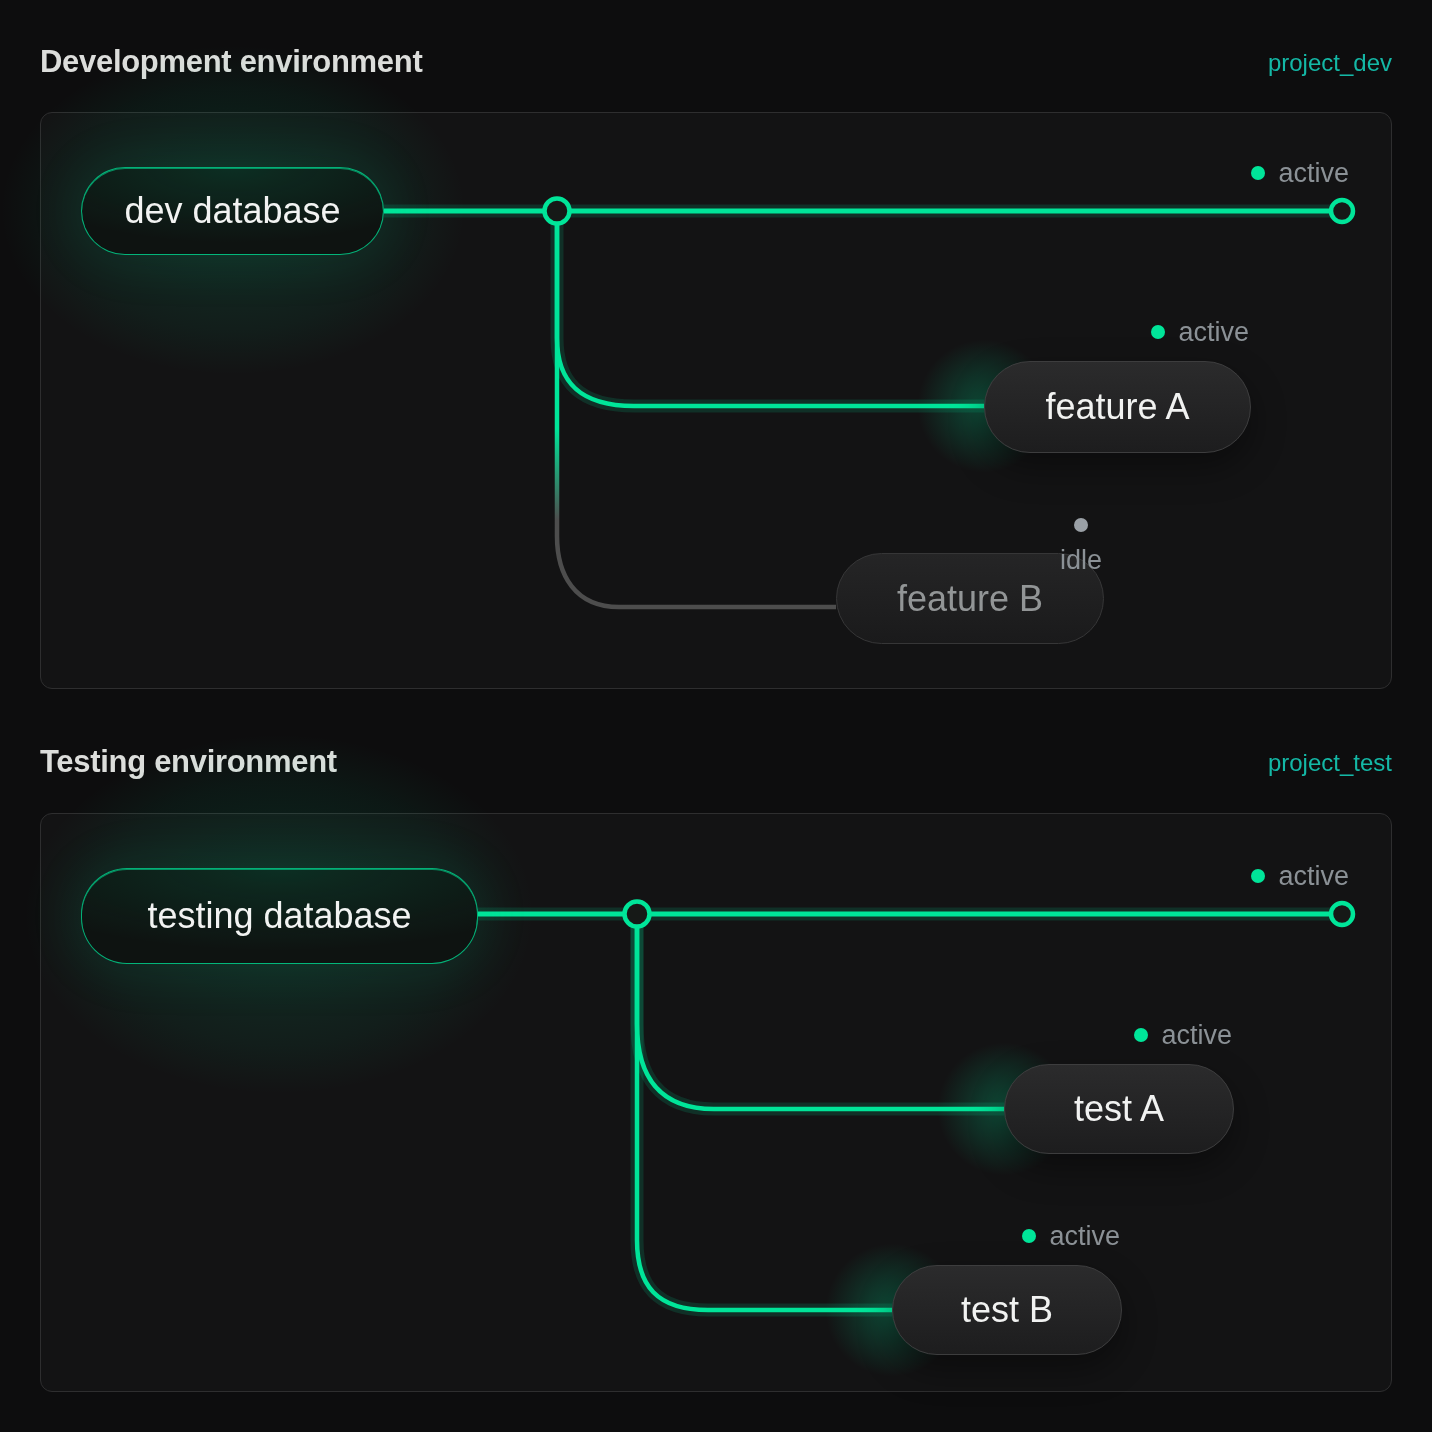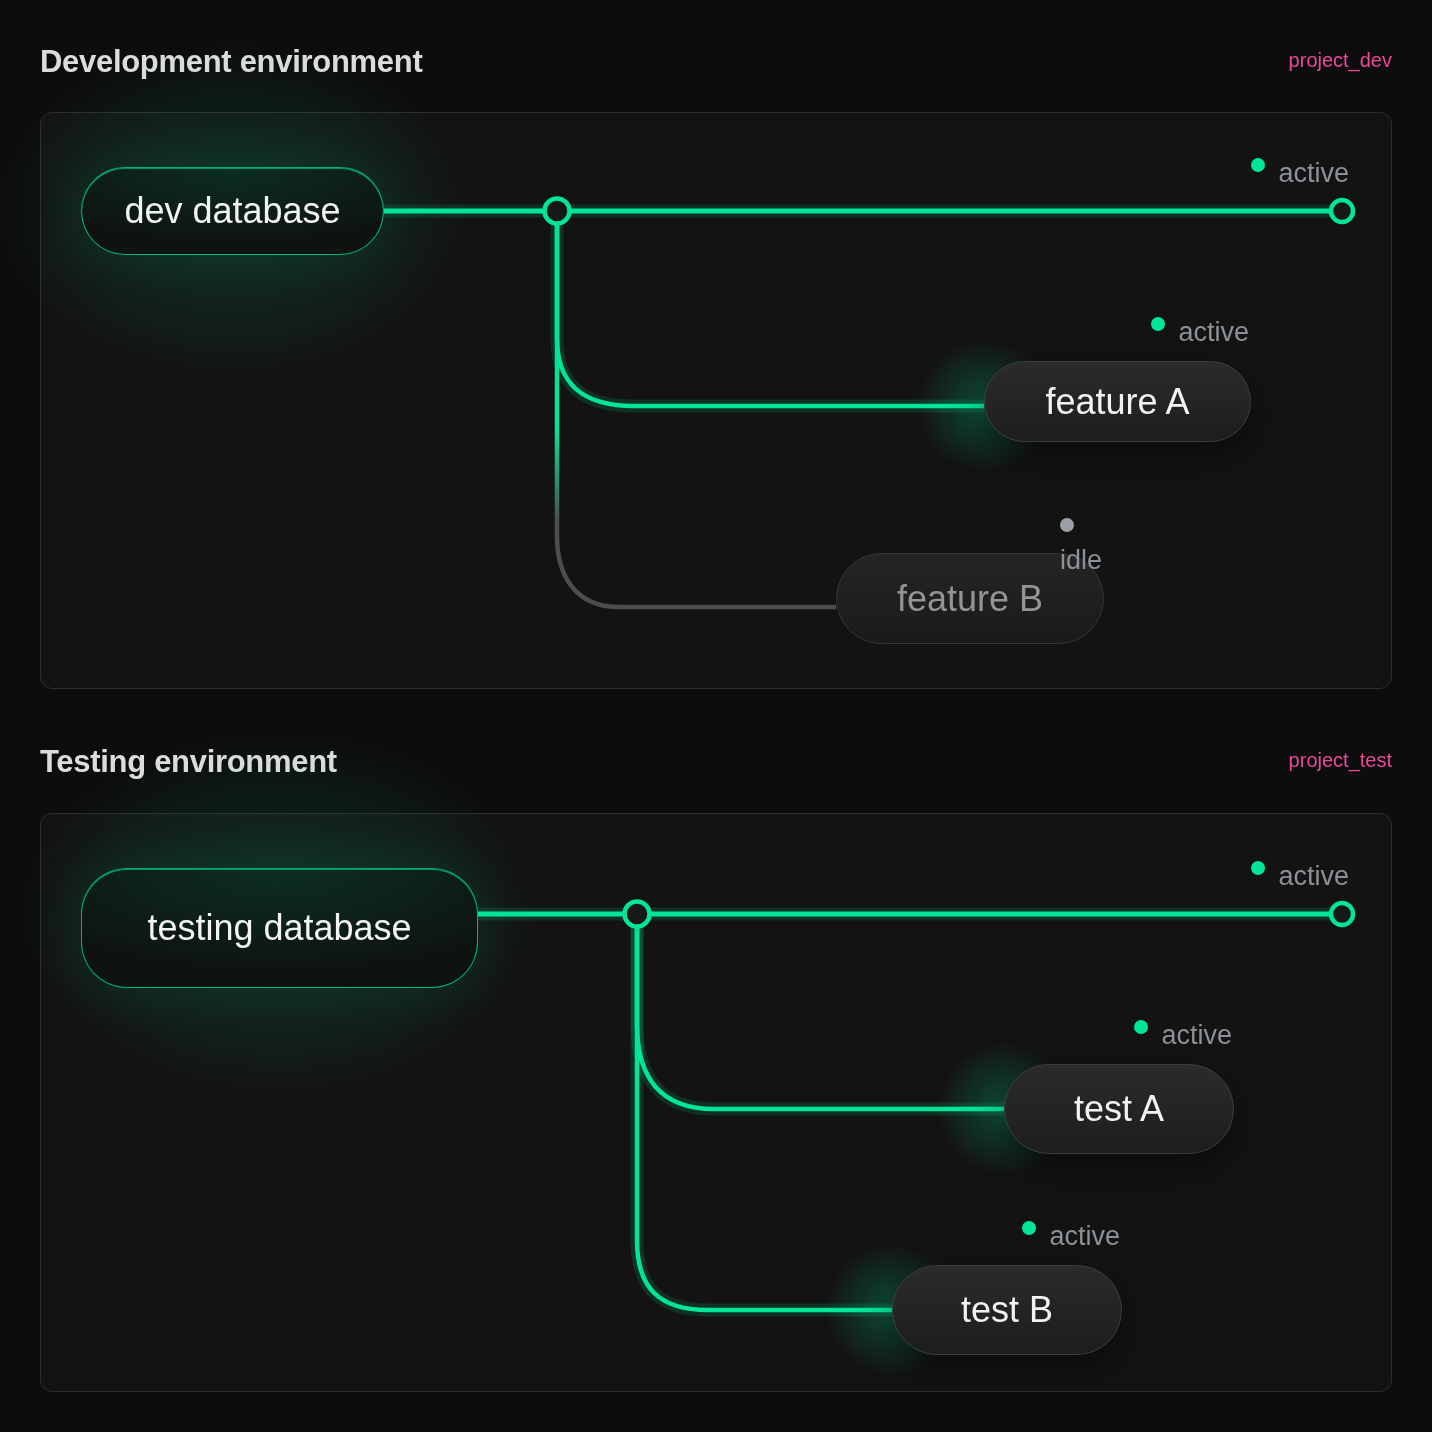--- a/index.html
+++ b/index.html
@@ -7,21 +7,21 @@
   body{font-family:"Liberation Sans", sans-serif;}
   .stage{
     position:relative;width:1432px;height:1432px;background:#0d0d0e;overflow:hidden;
   }
   .section-title{
     position:absolute;left:40px;white-space:nowrap;
     font-size:31px;font-weight:600;letter-spacing:-0.3px;color:#dcdddb;
   }
   .project-label{
     position:absolute;right:40px;white-space:nowrap;
-    font-size:20px;font-weight:400;color:#ec4899;
+    font-size:24px;font-weight:400;color:#14b8a6;
   }
   .panel{
     position:absolute;left:40px;width:1352px;
     background:#131314;border:1.5px solid #2e2e2f;border-radius:12px;
   }
   .glow-blob{
     position:absolute;border-radius:50%;pointer-events:none;
     background:radial-gradient(closest-side, rgba(0,229,153,0.14), rgba(0,229,153,0.05) 55%, rgba(0,229,153,0) 75%);
   }
   .conn-glow{
@@ -47,21 +47,21 @@
     background:linear-gradient(180deg,#2b2b2c,#1d1d1e);
     border:1.5px solid #3d3d3e;
     box-shadow:0 14px 34px rgba(0,0,0,0.38);
   }
   .pill-idle{
     color:#929596;
     background:linear-gradient(180deg,#252526,#1a1a1b);
     border:1.5px solid #363637;
   }
   .status{
-    position:absolute;display:flex;gap:13px;height:30px;
+    position:absolute;display:flex;align-items:center;gap:13px;height:30px;
     font-size:27px;color:#8b9196;white-space:nowrap;
   }
   .status .dot{width:14px;height:14px;border-radius:50%;flex:0 0 auto;}
   .dot-active{background:#00e599;}
   .dot-idle{background:#9aa0a6;}
 </style>
 </head>
 <body>
 
 <div class="stage">
@@ -94,21 +94,21 @@
     <div class="pill pill-db" style="left:40px;top:54px;width:303px;height:88px;">
       <span>dev database</span>
     </div>
 
     <div class="status" style="right:42px;top:45px;">
       <span class="dot dot-active"></span>
       <span>active</span>
     </div>
 
     <div class="conn-glow" style="left:848px;top:198px;"></div>
-    <div class="pill pill-branch" style="left:943px;top:248px;width:267px;height:81px;">
+    <div class="pill pill-branch" style="left:943px;top:248px;width:267px;height:92px;">
       <span>feature A</span>
     </div>
     <div class="status" style="right:142px;top:204px;">
       <span class="dot dot-active"></span>
       <span>active</span>
     </div>
 
     <div class="pill pill-idle" style="left:795px;top:440px;width:268px;height:91px;">
       <span>feature B</span>
     </div>
@@ -130,21 +130,21 @@
       <path class="halo" d="M437 100 H1301"></path>
       <path class="halo" d="M596 100 V210 C596 262 618 295 673 295 H963"></path>
       <path class="halo" d="M596 100 V426 C596 472 616 496 667 496 H851"></path>
       <path class="line" stroke-width="4.5" d="M596 100 V210 C596 262 618 295 673 295 H963"></path>
       <path class="line" stroke-width="4.5" d="M596 100 V426 C596 472 616 496 667 496 H851"></path>
       <path class="line" stroke-width="5" d="M437 100 H1301"></path>
       <circle class="ring" cx="596" cy="100" r="12.5" stroke-width="4.5"></circle>
       <circle class="ring" cx="1301" cy="100" r="11" stroke-width="4.5"></circle>
     </svg>
 
-    <div class="pill pill-db" style="left:40px;top:54px;width:397px;height:120px;">
+    <div class="pill pill-db" style="left:40px;top:54px;width:397px;height:96px;">
       <span>testing database</span>
     </div>
 
     <div class="status" style="right:42px;top:47px;">
       <span class="dot dot-active"></span>
       <span>active</span>
     </div>
 
     <div class="conn-glow" style="left:868px;top:200px;"></div>
     <div class="pill pill-branch" style="left:963px;top:250px;width:230px;height:90px;">

